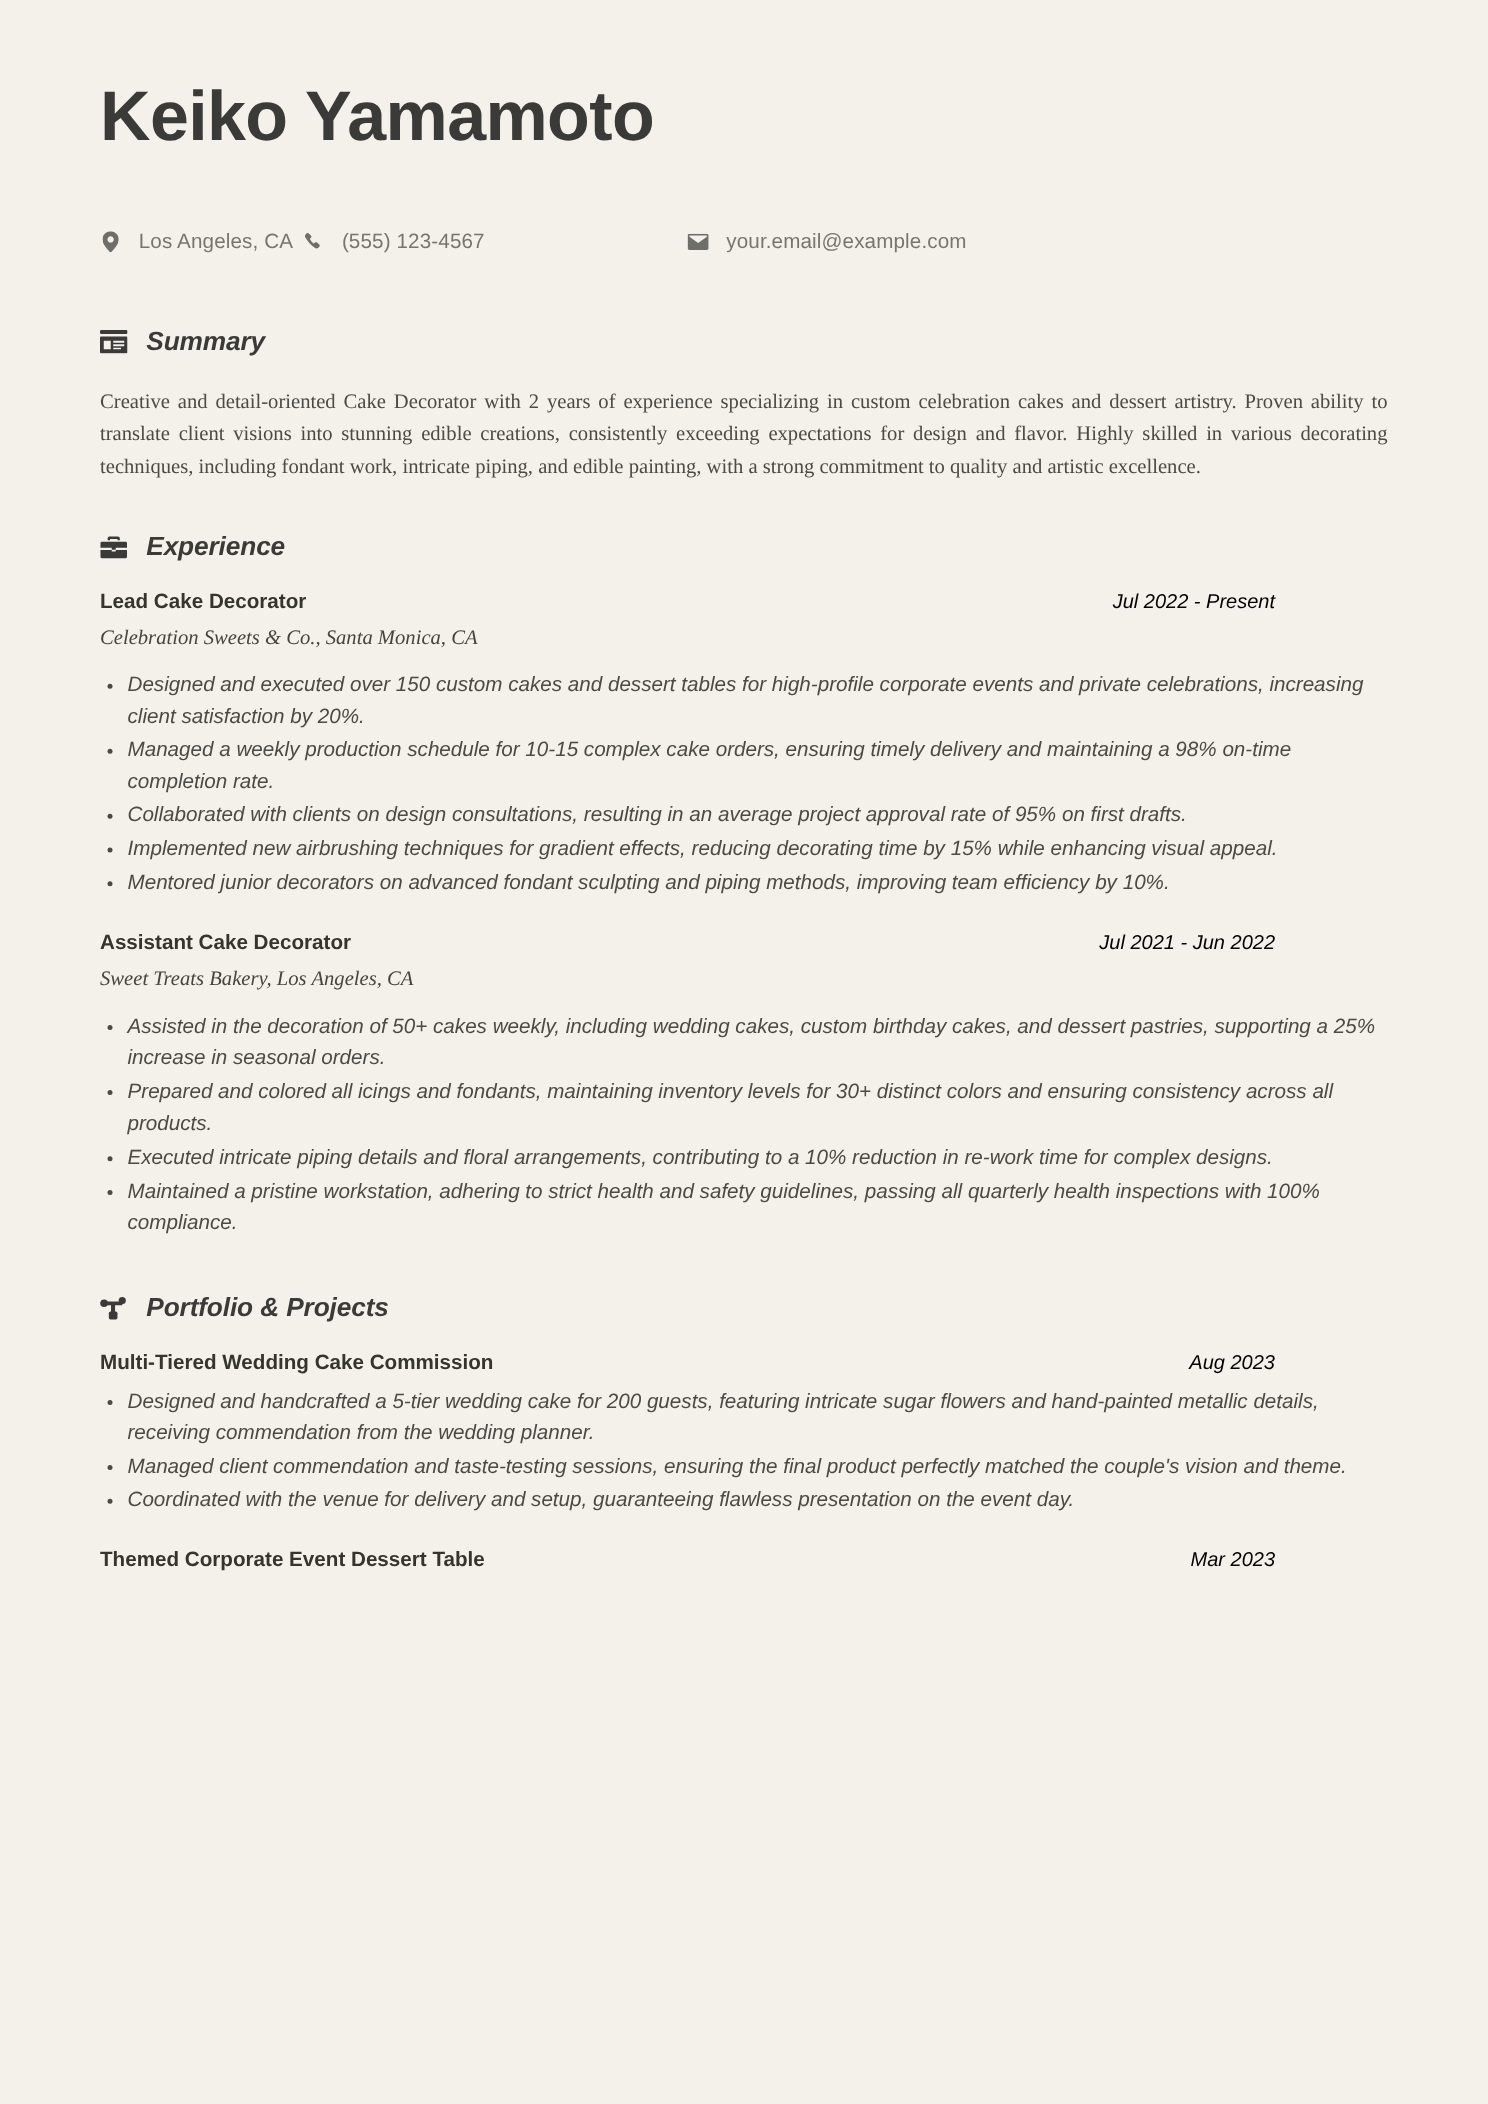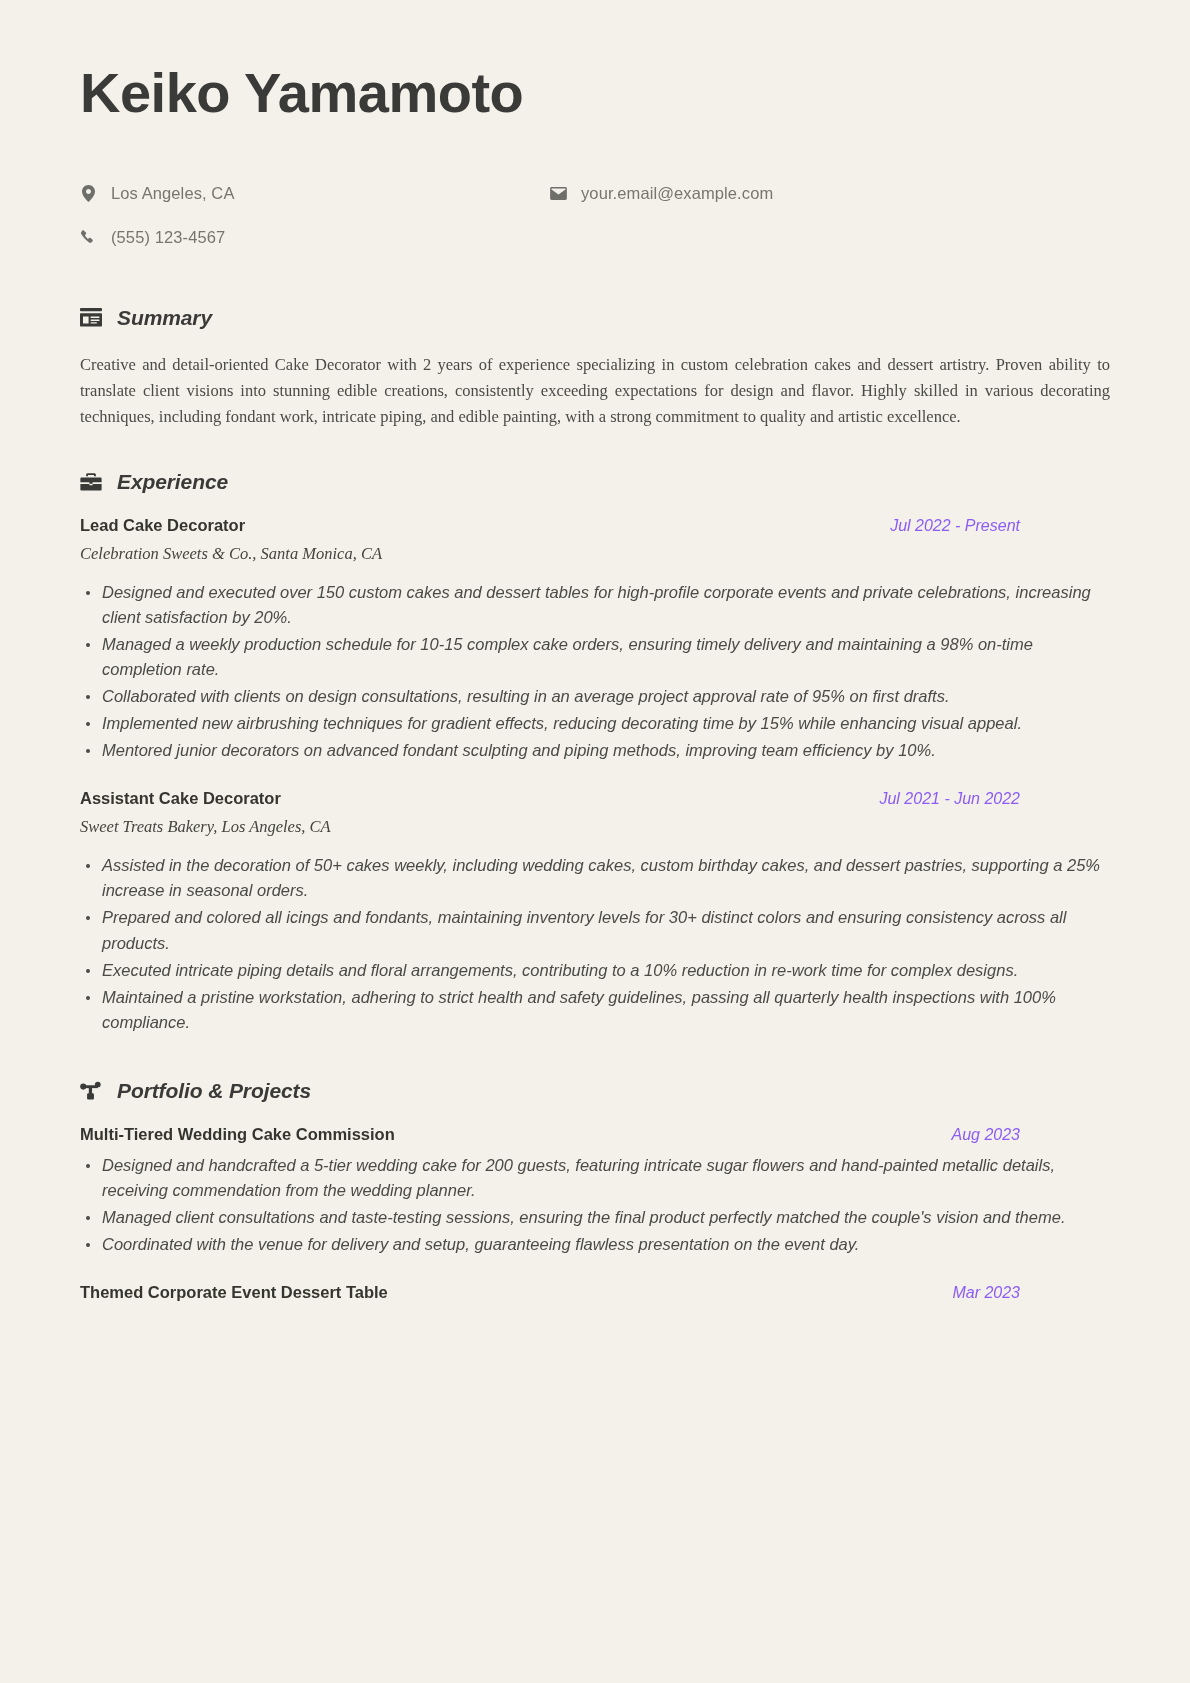--- a/index.html
+++ b/index.html
@@ -28,22 +28,22 @@
     line-height: 1.1;
     margin-bottom: 58px;
   }
 
   .contact-grid {
     display: flex;
     margin-bottom: 56px;
   }
   .contact-col {
     display: flex;
-    flex-direction: column;
-    gap: 20px;
+    flex-direction: row;
+    gap: 8px;
   }
   .contact-col.left { width: 470px; }
 
   .contact-row {
     display: flex;
     align-items: center;
     gap: 14px;
     height: 24px;
   }
   .contact-icon {
@@ -106,21 +106,21 @@
     margin-bottom: 9px;
   }
   .entry-title {
     font-size: 16.5px;
     font-weight: 700;
     color: #35352f;
   }
   .entry-date {
     font-size: 16px;
     font-style: italic;
-    color: #8b5cf6;
+    color: #000000;
     white-space: nowrap;
     padding-right: 90px;
   }
   .entry-sub {
     font-size: 16.5px;
     font-style: italic;
     color: #45453f;
     margin-bottom: 16px;
     font-family: Liberation Serif, serif;
   }
@@ -263,21 +263,21 @@
       <span class="section-title">Portfolio &amp; Projects</span>
     </div>
 
     <div class="entry">
       <div class="entry-head">
         <span class="entry-title">Multi-Tiered Wedding Cake Commission</span>
         <span class="entry-date">Aug 2023</span>
       </div>
       <ul class="bullets">
         <li>Designed and handcrafted a 5-tier wedding cake for 200 guests, featuring intricate sugar flowers and hand-painted metallic details, receiving commendation from the wedding planner.</li>
-        <li>Managed client consultations and taste-testing sessions, ensuring the final product perfectly matched the couple's vision and theme.</li>
+        <li>Managed client commendation and taste-testing sessions, ensuring the final product perfectly matched the couple's vision and theme.</li>
         <li>Coordinated with the venue for delivery and setup, guaranteeing flawless presentation on the event day.</li>
       </ul>
     </div>
 
     <div class="entry">
       <div class="entry-head">
         <span class="entry-title">Themed Corporate Event Dessert Table</span>
         <span class="entry-date">Mar 2023</span>
       </div>
     </div>

